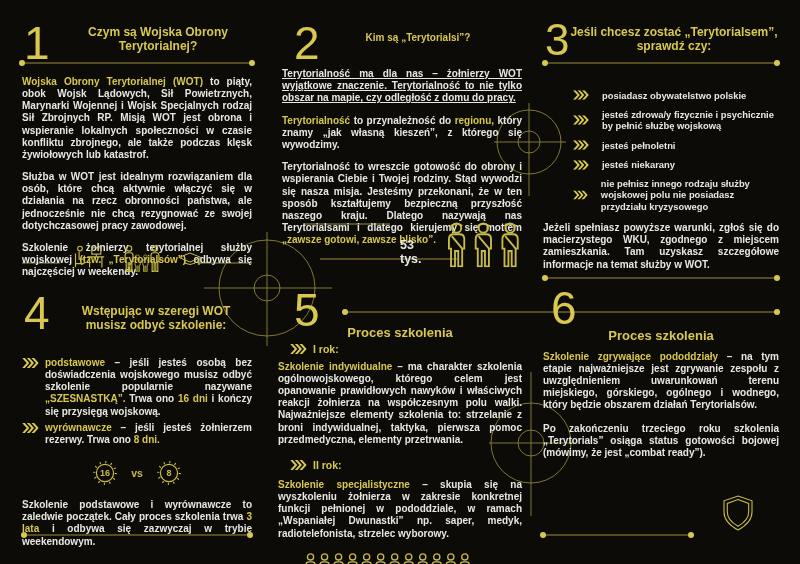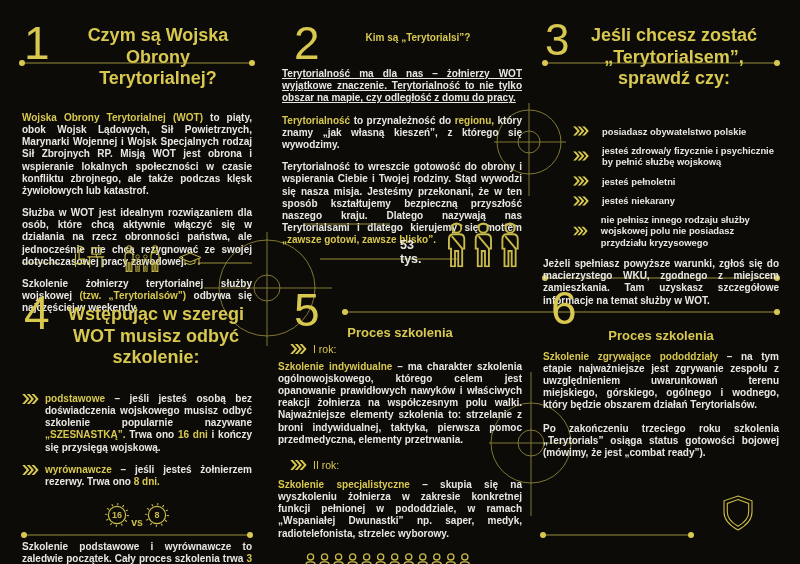--- a/index.html
+++ b/index.html
@@ -8,36 +8,36 @@
     background:#0c0b08;
     font-family:"Liberation Sans",sans-serif;
     -webkit-font-smoothing:antialiased;
   }
   .sec{position:absolute;}
   .num{
     position:absolute;color:#d8c850;font-size:46px;font-weight:400;
     line-height:1;letter-spacing:-1px;
   }
   .title{
-    color:#d8c850;font-weight:bold;font-size:18px;line-height:1.2;
+    color:#d8c850;font-weight:bold;font-size:12px;line-height:1.2;
     text-align:center;margin:0;
   }
   .body{
     color:#e8e7e2;font-size:10px;font-weight:bold;line-height:1.22;
     text-align:justify;margin:0;
   }
   .hl{color:#d8c850;}
   .bullet{display:flex;gap:6px;align-items:flex-start;}
   .bullet .chev{flex:0 0 auto;margin-top:1px;}
   .check-item{display:flex;gap:13px;align-items:center;margin-bottom:8px;}
   .check-item .txt{
     color:#e8e7e2;font-size:9.4px;font-weight:bold;line-height:1.2;text-align:left;
   }
   .year-row{display:flex;gap:6px;align-items:center;}
-  .year-label{color:#d8c850;font-weight:normal;font-size:10.5px;}
+  .year-label{color:#d8c850;font-weight:bold;font-size:10.5px;}
   .stat-label{color:#e8e7e2;font-weight:bold;font-size:12.5px;}
   .squad-label{color:#d8c850;font-weight:bold;font-size:13px;letter-spacing:-0.5px;}
   .vs-label{color:#c9bb49;font-weight:bold;font-size:10.5px;}
   .icons-row{
     position:absolute;left:0;top:228px;width:230px;
     display:flex;justify-content:center;align-items:flex-end;gap:15px;
   }
   svg{display:block;}
   .deco{position:absolute;left:0;top:0;pointer-events:none;}
 </style>
@@ -207,27 +207,27 @@
 
   <section class="sec" style="left:22px;top:290px;width:230px;">
     <div class="num" style="left:2px;top:0;">4</div>
     <h2 class="title" style="margin:14px 0 0 42px;width:184px;">Wstępując w szeregi WOT musisz odbyć szkolenie:</h2>
     <div class="bullet" style="margin-top:24px;">
       <svg class="chev" width="17" height="10" viewBox="0 0 20 12" fill="#d8c850">
           <use href="#chev"></use>
         </svg>
       <p class="body"><span class="hl">podstawowe</span><span> – jeśli jesteś osobą bez doświadczenia wojskowego musisz odbyć szkolenie popularnie nazywane </span><span class="hl">„SZESNASTKĄ”.</span><span> Trwa ono </span><span class="hl">16 dni</span><span> i kończy się przysięgą wojskową.</span></p>
     </div>
-    <div class="bullet" style="margin-top:10px;">
+    <div class="bullet" style="margin-top:4px;">
       <svg class="chev" width="17" height="10" viewBox="0 0 20 12" fill="#d8c850">
           <use href="#chev"></use>
         </svg>
       <p class="body"><span class="hl">wyrównawcze</span><span> – jeśli jesteś żołnierzem rezerwy. Trwa ono </span><span class="hl">8 dni.</span></p>
     </div>
-    <div style="margin-top:14px;display:flex;justify-content:center;align-items:flex-end;gap:1px;">
+    <div style="margin-top:14px;display:flex;justify-content:center;align-items:center;gap:13px;">
       <svg width="26" height="26" viewBox="0 0 26 26">
         <circle cx="13" cy="13" r="8.6" fill="none" stroke="#c9bb49" stroke-width="1.2"></circle>
         <circle cx="13" cy="13" r="10.8" fill="none" stroke="#c9bb49" stroke-width="2.2" stroke-dasharray="1.1 4.55"></circle>
         <text x="13" y="16.4" text-anchor="middle" font-size="9" font-weight="bold" fill="#c9bb49">16</text>
       </svg>
       <div class="vs-label">vs</div>
       <svg width="26" height="26" viewBox="0 0 26 26">
         <circle cx="13" cy="13" r="8.6" fill="none" stroke="#c9bb49" stroke-width="1.2"></circle>
         <circle cx="13" cy="13" r="10.8" fill="none" stroke="#c9bb49" stroke-width="2.2" stroke-dasharray="1.1 4.55"></circle>
         <text x="13" y="16.4" text-anchor="middle" font-size="9" font-weight="bold" fill="#c9bb49">8</text>

